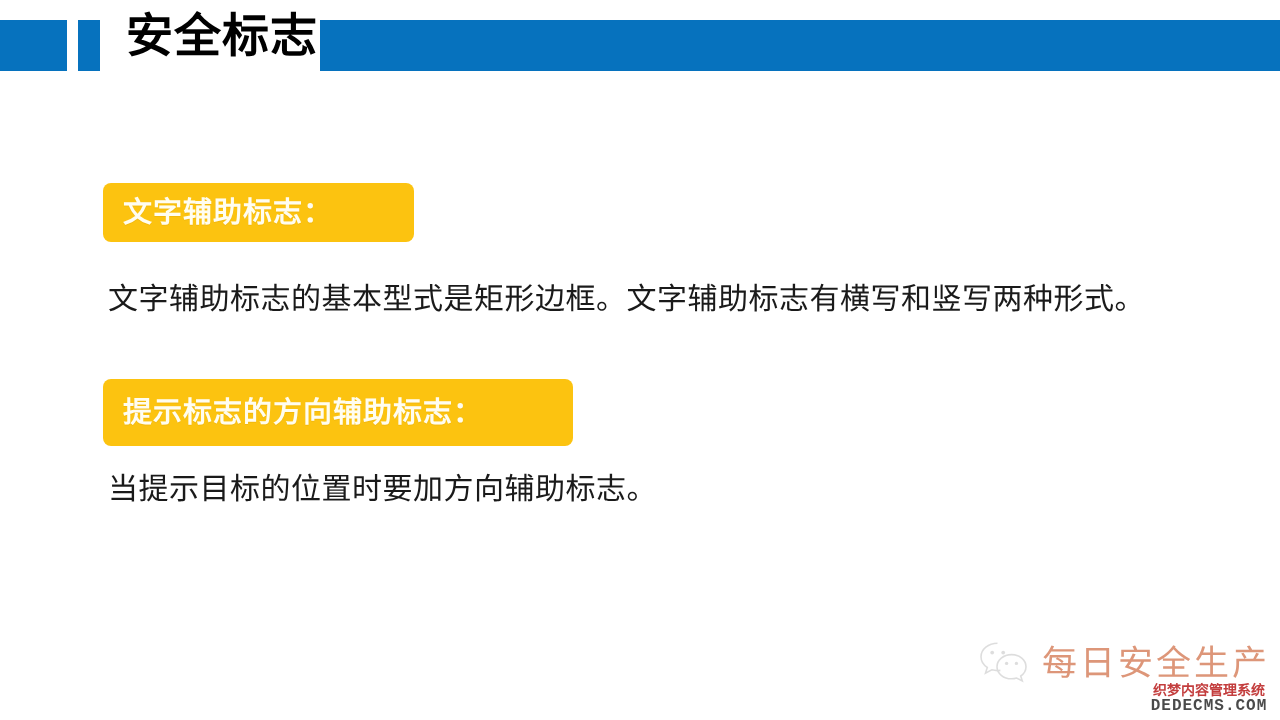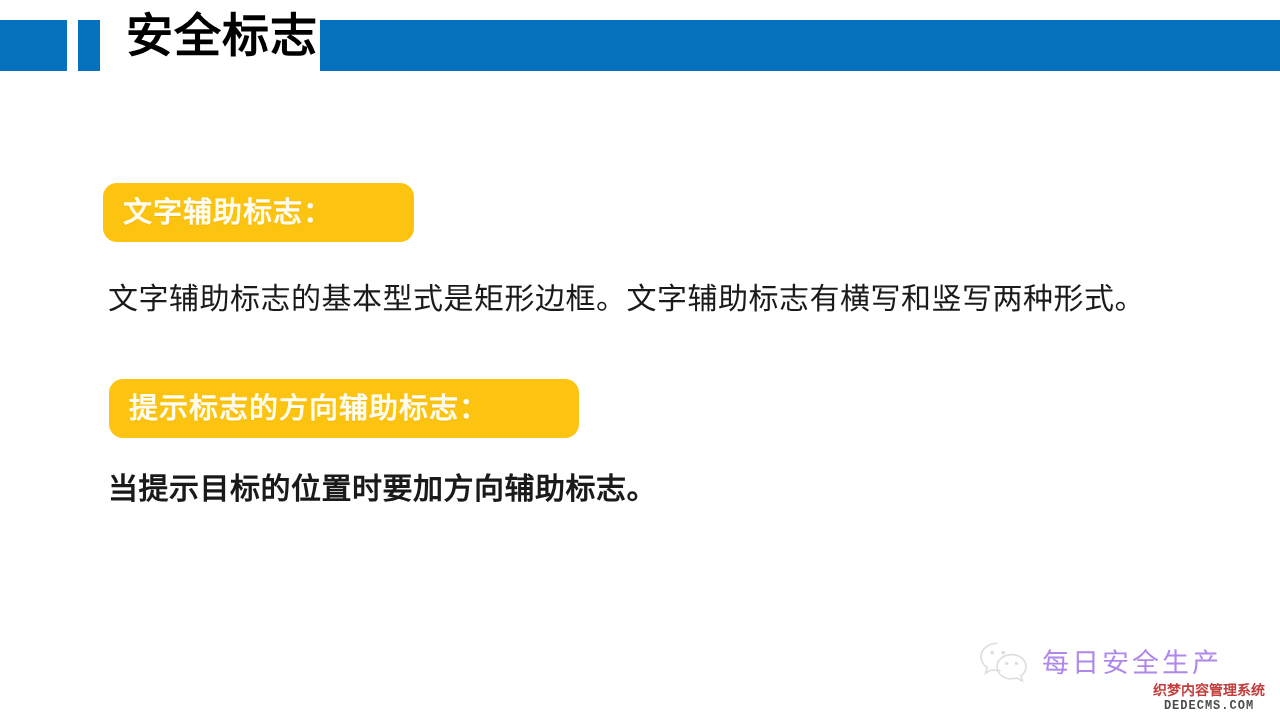--- a/index.html
+++ b/index.html
@@ -62,82 +62,81 @@
     top: 0;
     width: 1280px;
     height: 720px;
   }
 
   .badge {
     position: absolute;
     display: inline-flex;
     align-items: center;
     background: #fcc310;
-    border-radius: 14px;
+    border-radius: 8px;
     color: #fffdf0;
     font-weight: bold;
     font-size: 29px;
     line-height: 1;
     letter-spacing: 1px;
     padding: 0 20px;
     box-sizing: border-box;
     white-space: nowrap;
     text-shadow: 0 1px 0 rgba(214,150,0,0.25);
   }
   .badge-1 {
     left: 103px;
     top: 183px;
     width: 311px;
     height: 59px;
   }
   .badge-2 {
-    left: 109px;
+    left: 103px;
     top: 379px;
     width: 470px;
-    height: 59px;
+    height: 67px;
   }
 
   .body-text {
     position: absolute;
     font-size: 30px;
     line-height: 34px;
     color: #1a1a1a;
     letter-spacing: 0.5px;
     white-space: nowrap;
   }
   .body-1 {
     left: 108px;
     top: 282px;
   }
   .body-2 {
     left: 108px;
     top: 472px;
-    font-weight: bold;
   }
 
   
   .wm-wechat {
     position: absolute;
     left: 978px;
     top: 640px;
     display: flex;
     align-items: center;
     gap: 12px;
     opacity: 0.55;
   }
   .wm-wechat-icon {
     width: 52px;
     height: 46px;
     flex: 0 0 auto;
     display: block;
   }
   .wm-wechat-text {
-    font-size: 27px;
+    font-size: 35px;
     line-height: 32px;
-    color: #6d28d9;
+    color: #c2410c;
     letter-spacing: 3px;
     white-space: nowrap;
   }
 
   .wm-dede {
     position: absolute;
     left: 1142px;
     top: 682px;
     width: 134px;
     text-align: center;
@@ -146,21 +145,21 @@
   .wm-dede-cn {
     font-size: 14px;
     font-weight: bold;
     line-height: 16px;
     letter-spacing: 0px;
     color: #b91c1c;
     white-space: nowrap;
   }
   .wm-dede-en {
     font-family: "Liberation Mono", "DejaVu Sans Mono", monospace;
-    font-size: 12px;
+    font-size: 16px;
     font-weight: bold;
     line-height: 16px;
     letter-spacing: 1px;
     color: #2b2b2b;
     white-space: nowrap;
   }
 </style>
 </head>
 <body>
 

